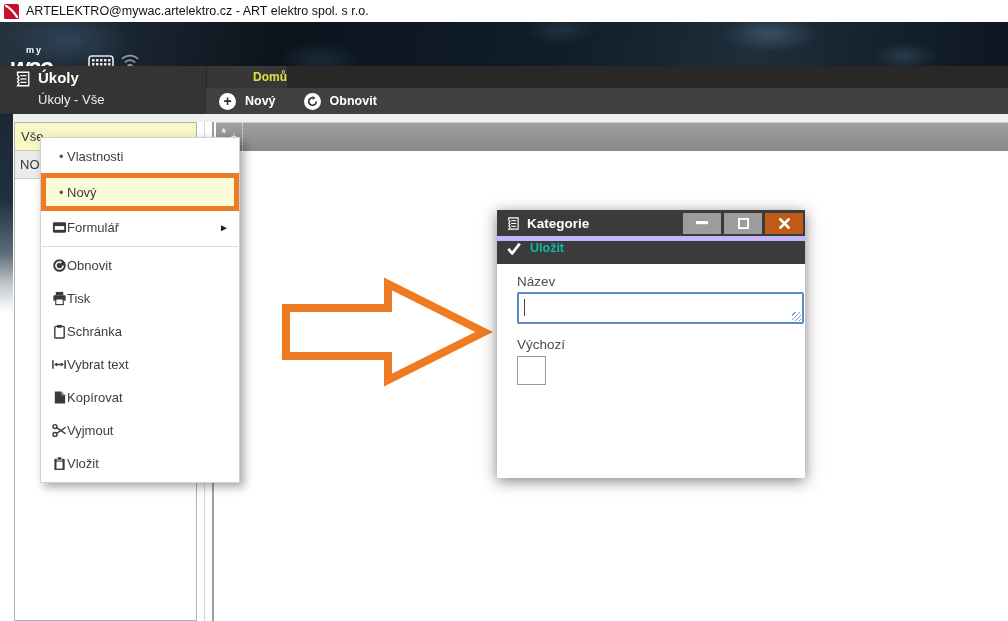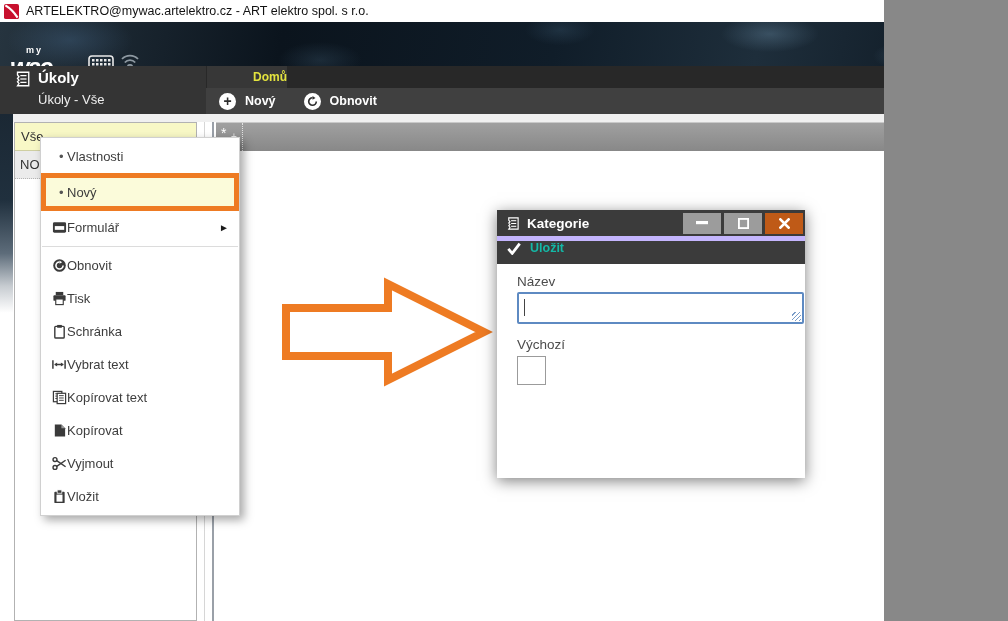--- a/index.html
+++ b/index.html
@@ -1,16 +1,16 @@
 <!DOCTYPE html>
 <html><head>
 <meta charset="utf-8">
 <style>
   html,body{margin:0;padding:0;background:#888;}
-  #root{position:relative;width:884px;height:621px;background:#fff;overflow:hidden;
+  #root{position:relative;width:1008px;height:621px;background:#fff;overflow:hidden;
         font-family:"Liberation Sans",sans-serif;}
   .abs{position:absolute;}
 
   
   .titlebar{left:0;top:0;width:1008px;height:22px;background:#fff;display:flex;align-items:center;
             gap:7px;padding-left:4px;box-sizing:border-box;font-size:12.5px;color:#121212;}
 
   
   .appheader{left:0;top:22px;width:1008px;height:44px;
     background:
@@ -254,39 +254,20 @@
               <line x1="14.5" y1="3.5" x2="14.5" y2="12.5"></line>
               <line x1="3.5" y1="8" x2="12.5" y2="8"></line>
             </g>
             <polygon points="3,8 6,5.8 6,10.2" fill="#3a3a3a"></polygon>
             <polygon points="13,8 10,5.8 10,10.2" fill="#3a3a3a"></polygon>
           </svg>
       </span>
       <span class="lbl">Vybrat text</span>
     </div>
 
-    <div class="mi">
-      <span class="ico">
-        <svg width="15" height="15" viewBox="0 0 16 16">
-            <rect x="1.5" y="1.5" width="9" height="11" fill="#fff" stroke="#3a3a3a" stroke-width="1.3"></rect>
-            <g stroke="#3a3a3a">
-              <line x1="3.5" y1="4" x2="8.5" y2="4"></line>
-              <line x1="3.5" y1="6.5" x2="8.5" y2="6.5"></line>
-              <line x1="3.5" y1="9" x2="8.5" y2="9"></line>
-            </g>
-            <rect x="5.5" y="3.5" width="9" height="11" fill="#fff" stroke="#3a3a3a" stroke-width="1.3"></rect>
-            <g stroke="#3a3a3a">
-              <line x1="7.5" y1="6" x2="12.5" y2="6"></line>
-              <line x1="7.5" y1="8.5" x2="12.5" y2="8.5"></line>
-              <line x1="7.5" y1="11" x2="12.5" y2="11"></line>
-            </g>
-          </svg>
-      </span>
-      <span class="lbl">Kopírovat text</span>
-    </div>
 
     <div class="mi">
       <span class="ico">
         <svg width="15" height="15" viewBox="0 0 16 16">
             <path d="M3 1.5h7l4 4v9H3z" fill="#3a3a3a"></path>
             <path d="M10 1.5l4 4h-4z" fill="#9a9a9a"></path>
           </svg>
       </span>
       <span class="lbl">Kopírovat</span>
     </div>

